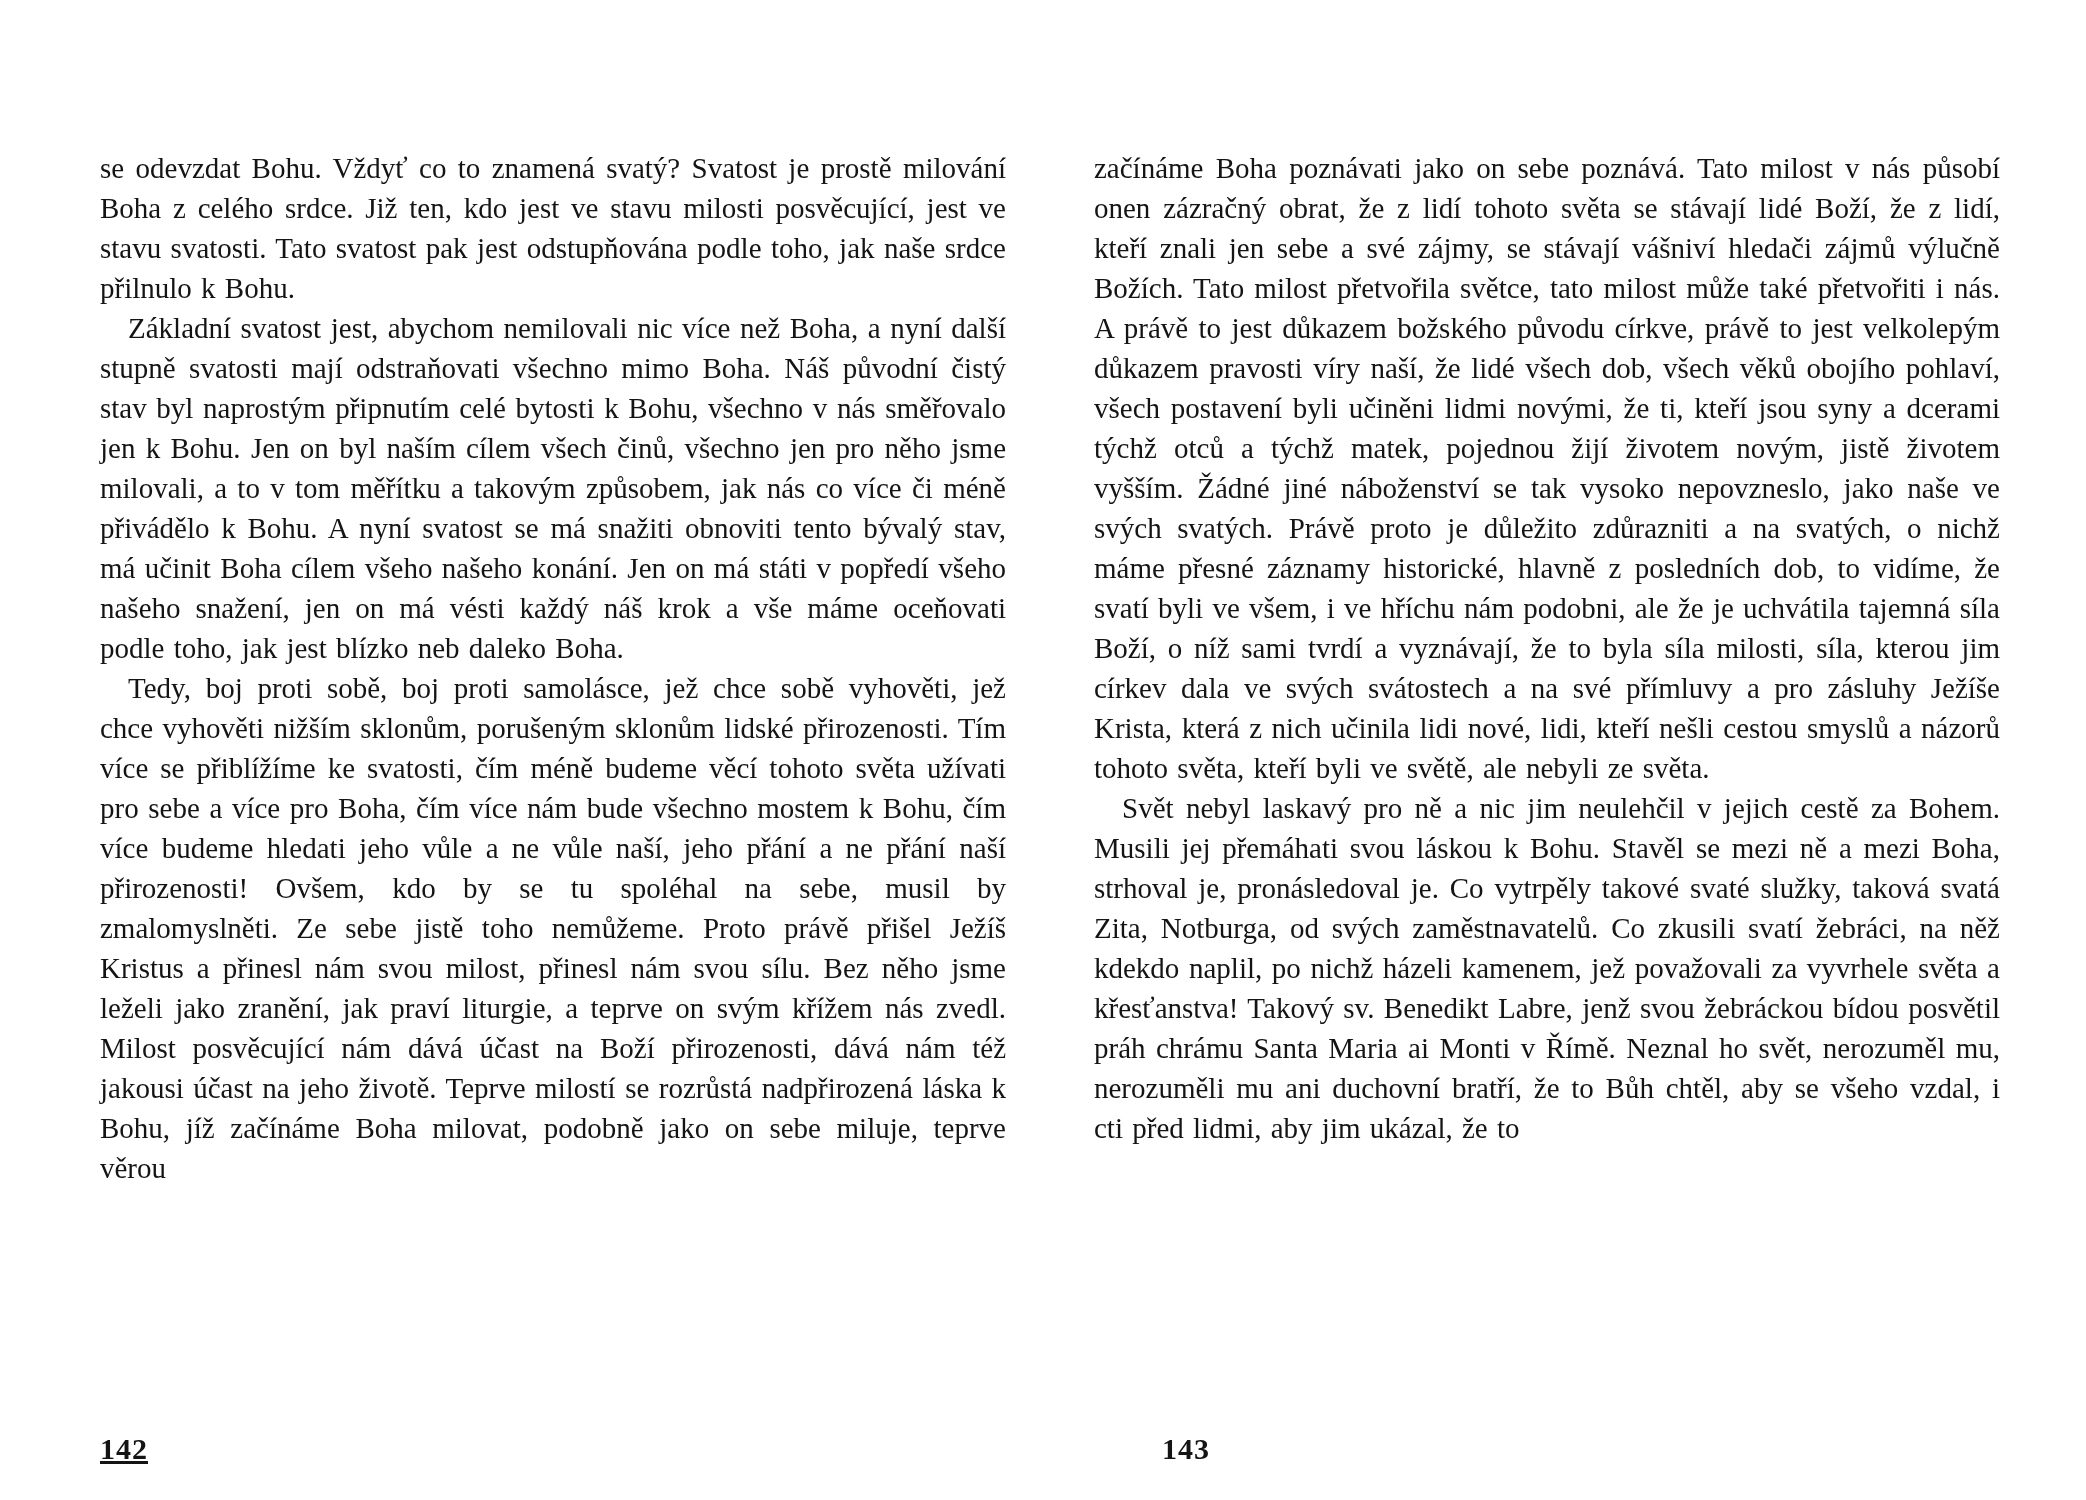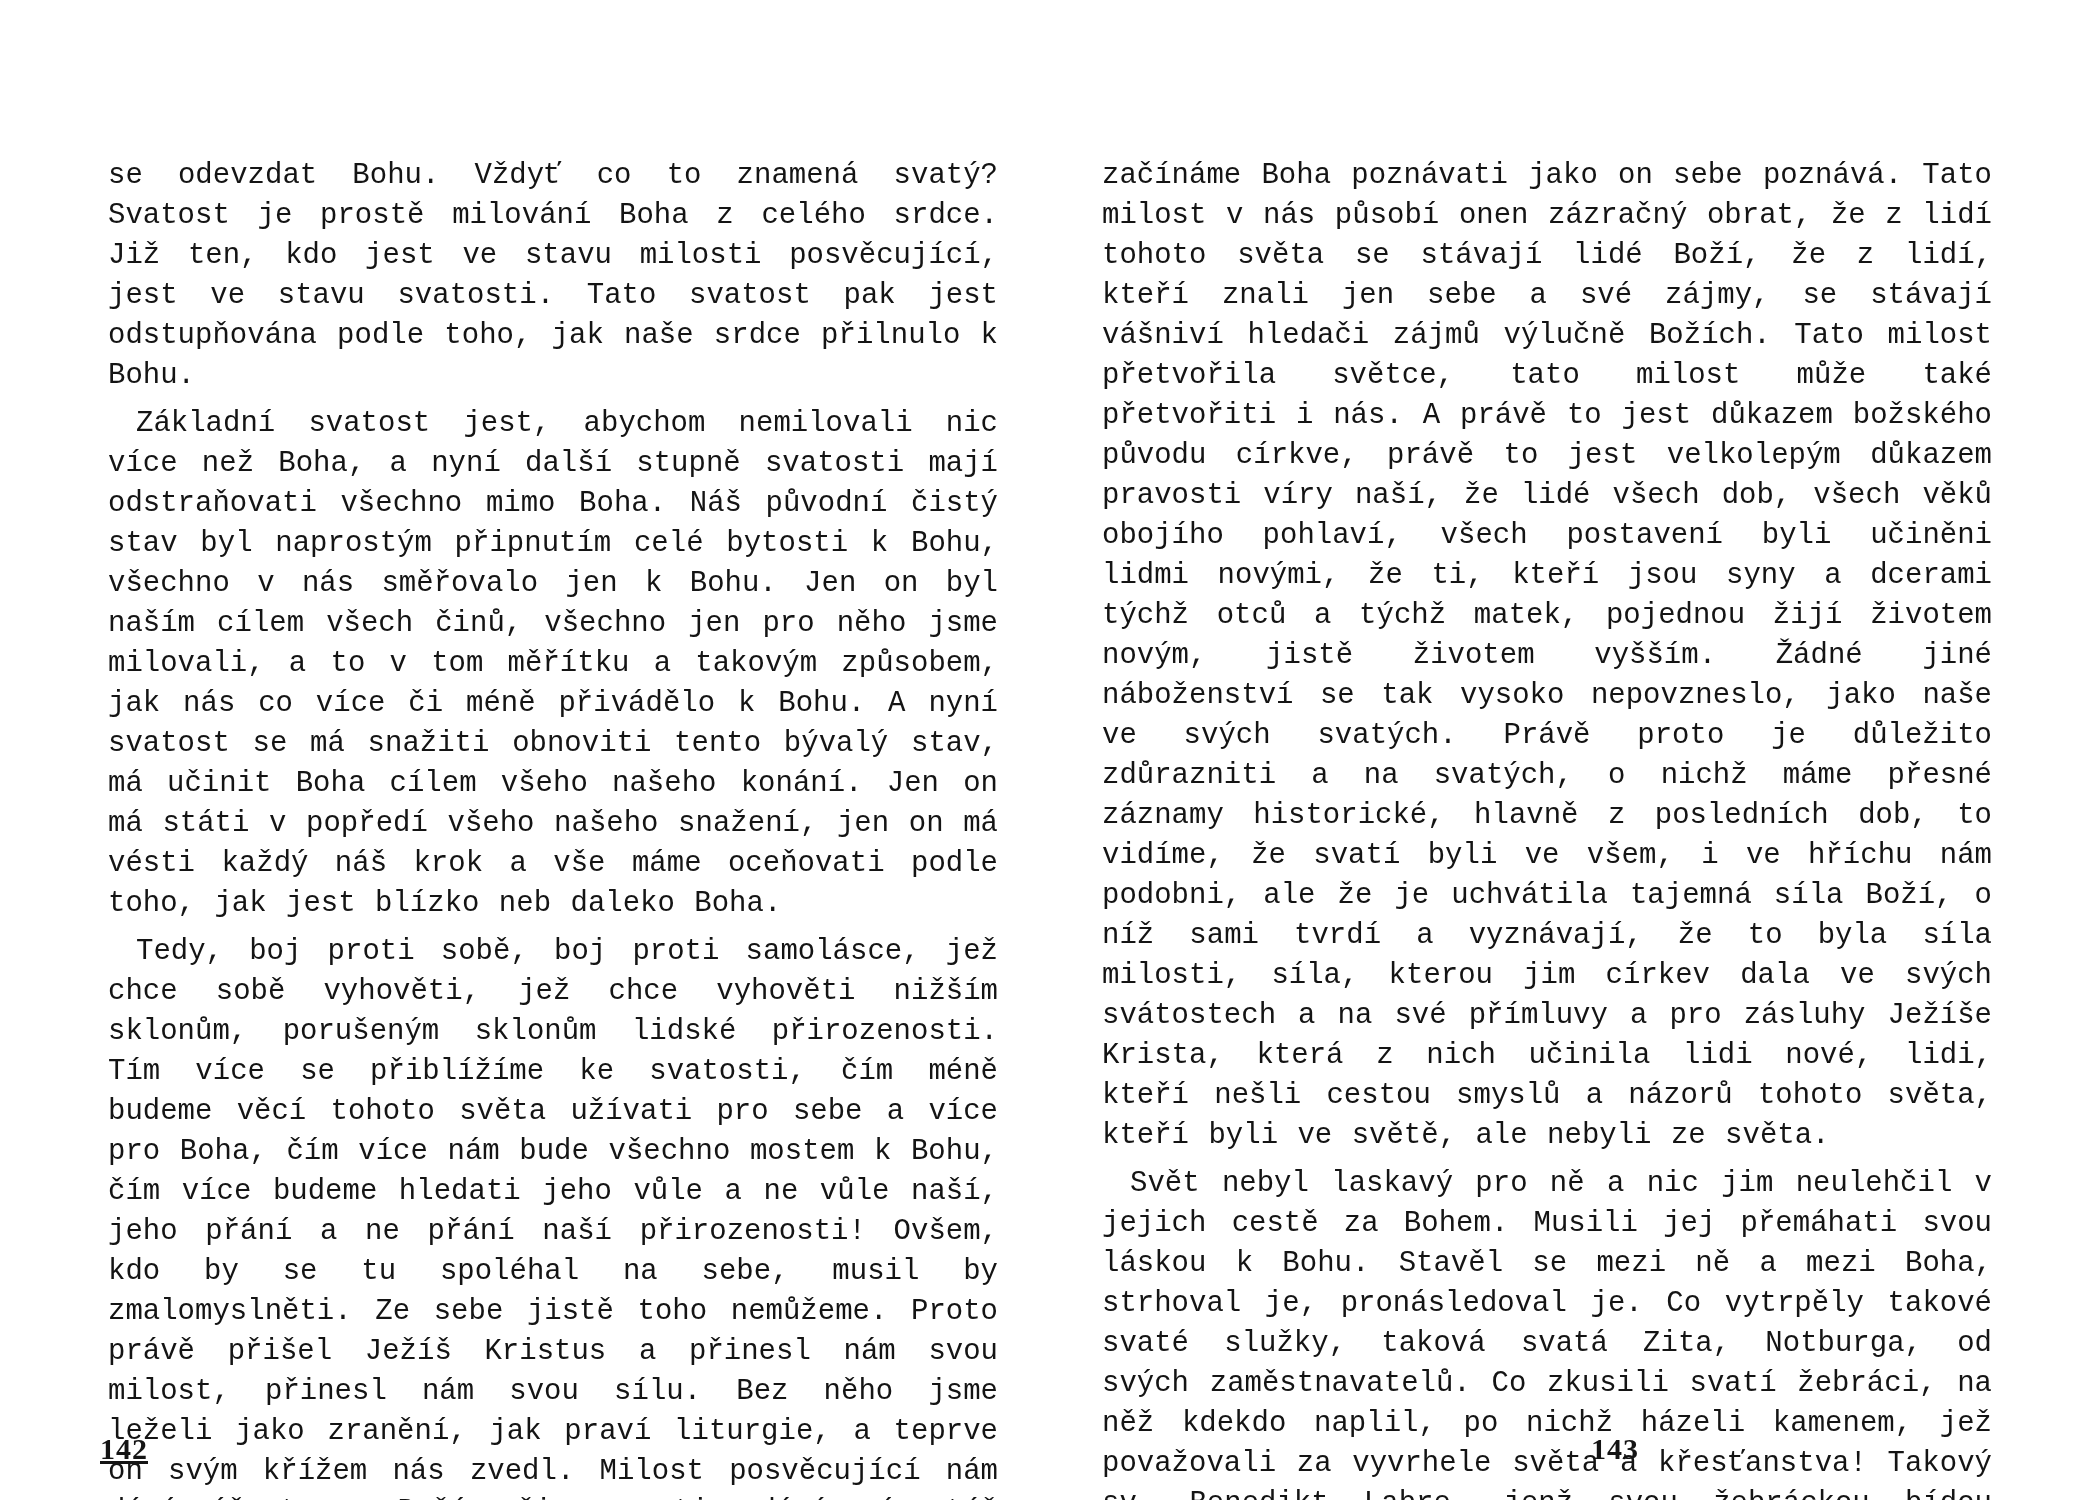--- a/index.html
+++ b/index.html
@@ -22,23 +22,22 @@
   .page-text {
     position: absolute;
     top: 148px;
     width: 906px;
     font-size: 29px;
     line-height: 40px;
     text-align: justify;
     word-spacing: 2px;
   }
   .page-text p {
-    margin: 8px;
+    margin: 0;
     padding: 0;
-    font-family: Liberation Mono, monospace;
   }
   .page-text p.indent {
     text-indent: 28px;
   }
   .left-col {
     left: 100px;
   }
   .right-col {
     left: 1094px;
   }
@@ -49,21 +48,21 @@
     font-weight: bold;
     letter-spacing: 1px;
   }
   .page-number.pn-left {
     left: 100px;
     text-decoration: underline;
   }
   .page-number.pn-right {
     left: 1162px;
     width: 906px;
-    text-align: center;
+    text-align: left;
   }
 </style>
 </head>
 <body>
 
 <div class="spread">
 
   <div class="page-text left-col">
     <p>se odevzdat Bohu. Vždyť co to znamená svatý? Svatost je prostě milování Boha z celého srdce. Již ten, kdo jest ve stavu milosti posvěcující, jest ve stavu svatosti. Tato svatost pak jest odstupňována podle toho, jak naše srdce přilnulo k Bohu.</p>
     <p class="indent">Základní svatost jest, abychom nemilovali nic více než Boha, a nyní další stupně svatosti mají odstraňovati všechno mimo Boha. Náš původní čistý stav byl naprostým připnutím celé bytosti k Bohu, všechno v nás směřovalo jen k Bohu. Jen on byl naším cílem všech činů, všechno jen pro něho jsme milovali, a to v tom měřítku a takovým způsobem, jak nás co více či méně přivádělo k Bohu. A nyní svatost se má snažiti obnoviti tento bývalý stav, má učinit Boha cílem všeho našeho konání. Jen on má státi v popředí všeho našeho snažení, jen on má vésti každý náš krok a vše máme oceňovati podle toho, jak jest blízko neb daleko Boha.</p>

